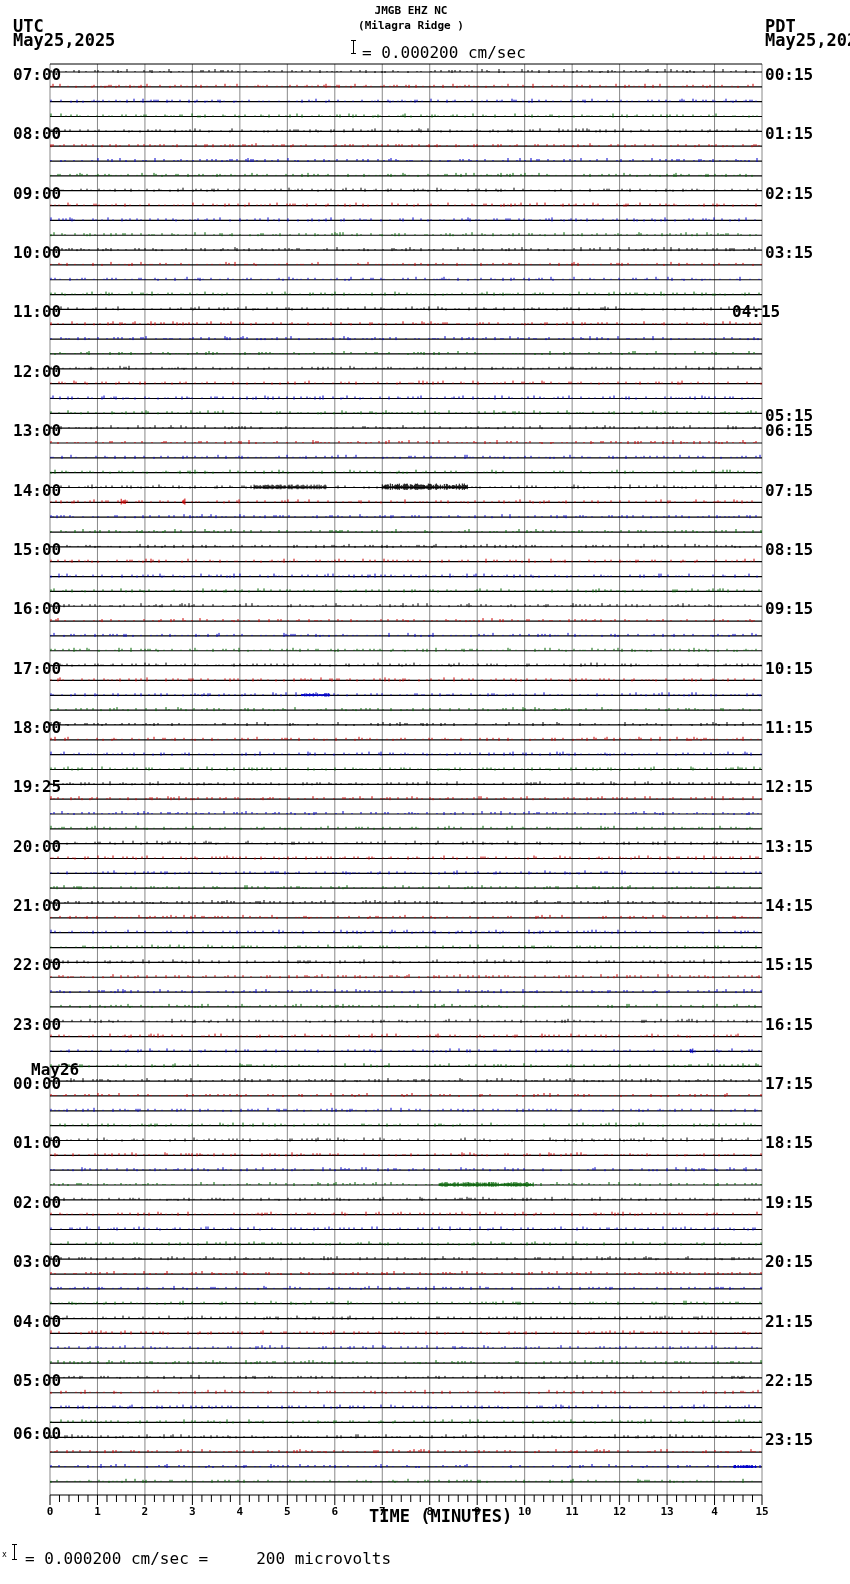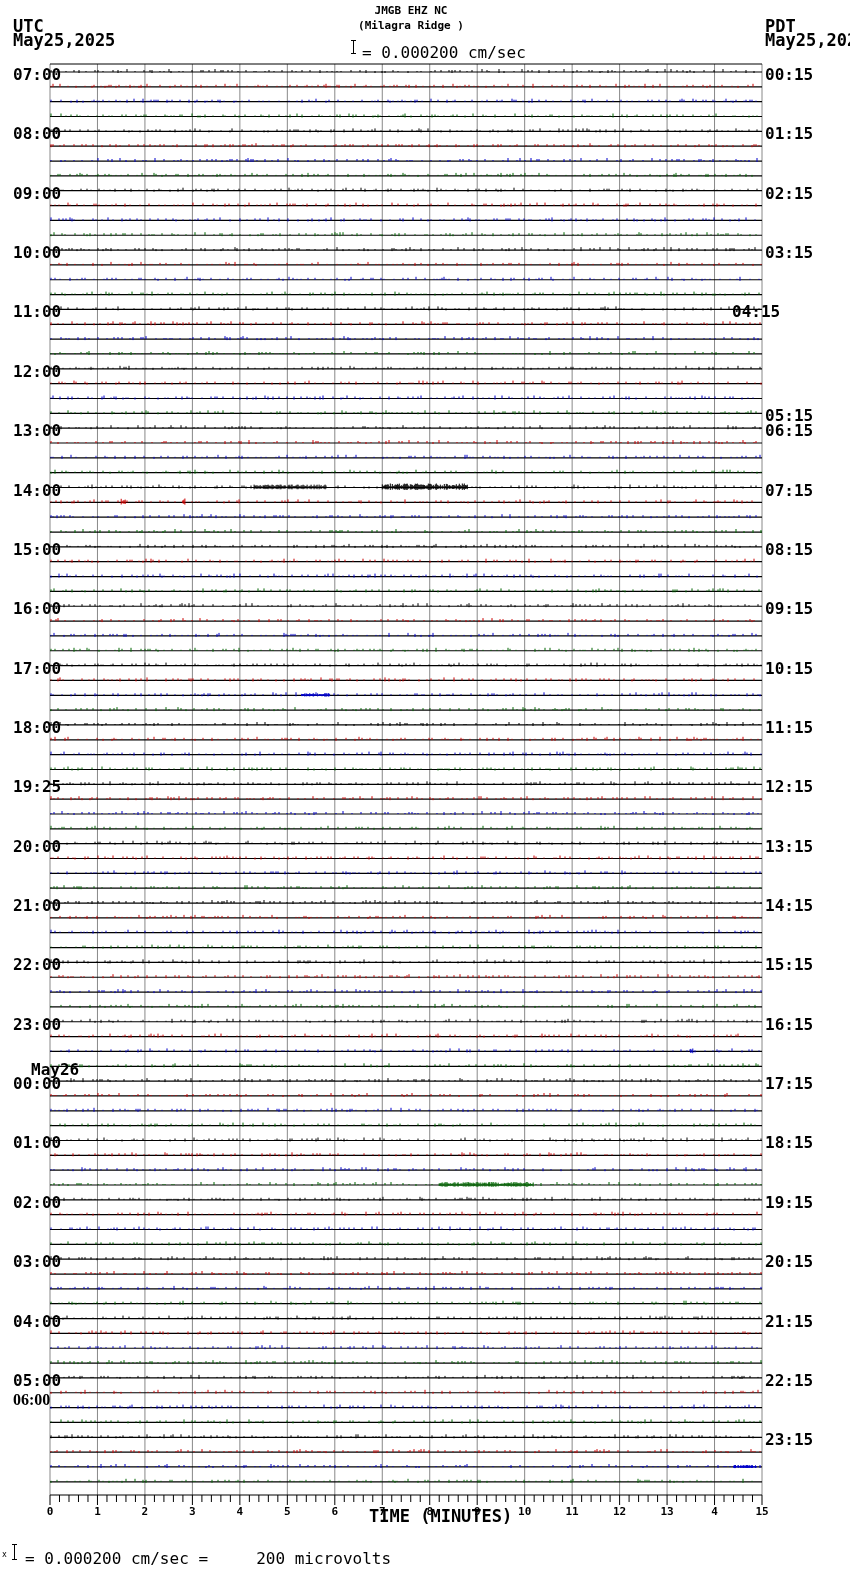--- a/index.html
+++ b/index.html
@@ -336,21 +336,21 @@
     <div class="tl" style="left: 13px; top: 896.04px;">21:00</div>
     <div class="tl" style="left: 13px; top: 955.4px;">22:00</div>
     <div class="tl" style="left: 13px; top: 1014.76px;">23:00</div>
     <div class="tl" style="left: 13px; top: 1074.12px;">00:00</div>
     <div class="tl" style="left: 31px; top: 1060.12px;">May26</div>
     <div class="tl" style="left: 13px; top: 1133.48px;">01:00</div>
     <div class="tl" style="left: 13px; top: 1192.84px;">02:00</div>
     <div class="tl" style="left: 13px; top: 1252.2px;">03:00</div>
     <div class="tl" style="left: 13px; top: 1311.56px;">04:00</div>
     <div class="tl" style="left: 13px; top: 1370.92px;">05:00</div>
-    <div class="tl" style="left: 13px; top: 1391px; font-family: Liberation Serif, serif;">06:00</div>
+    <div class="tl" style="left: 13px; top: 1424px;">06:00</div>
     <div class="tl" style="left: 765px; top: 65px;">00:15</div>
     <div class="tl" style="left: 765px; top: 124.36px;">01:15</div>
     <div class="tl" style="left: 765px; top: 183.72px;">02:15</div>
     <div class="tl" style="left: 765px; top: 243.08px;">03:15</div>
     <div class="tl" style="left: 732px; top: 302.44px; text-align: right;">04:15</div>
     <div class="tl" style="left: 765px; top: 361.8px; margin-top: 44px;">05:15</div>
     <div class="tl" style="left: 765px; top: 421.16px;">06:15</div>
     <div class="tl" style="left: 765px; top: 480.52px;">07:15</div>
     <div class="tl" style="left: 765px; top: 539.88px;">08:15</div>
     <div class="tl" style="left: 765px; top: 599.24px;">09:15</div>

